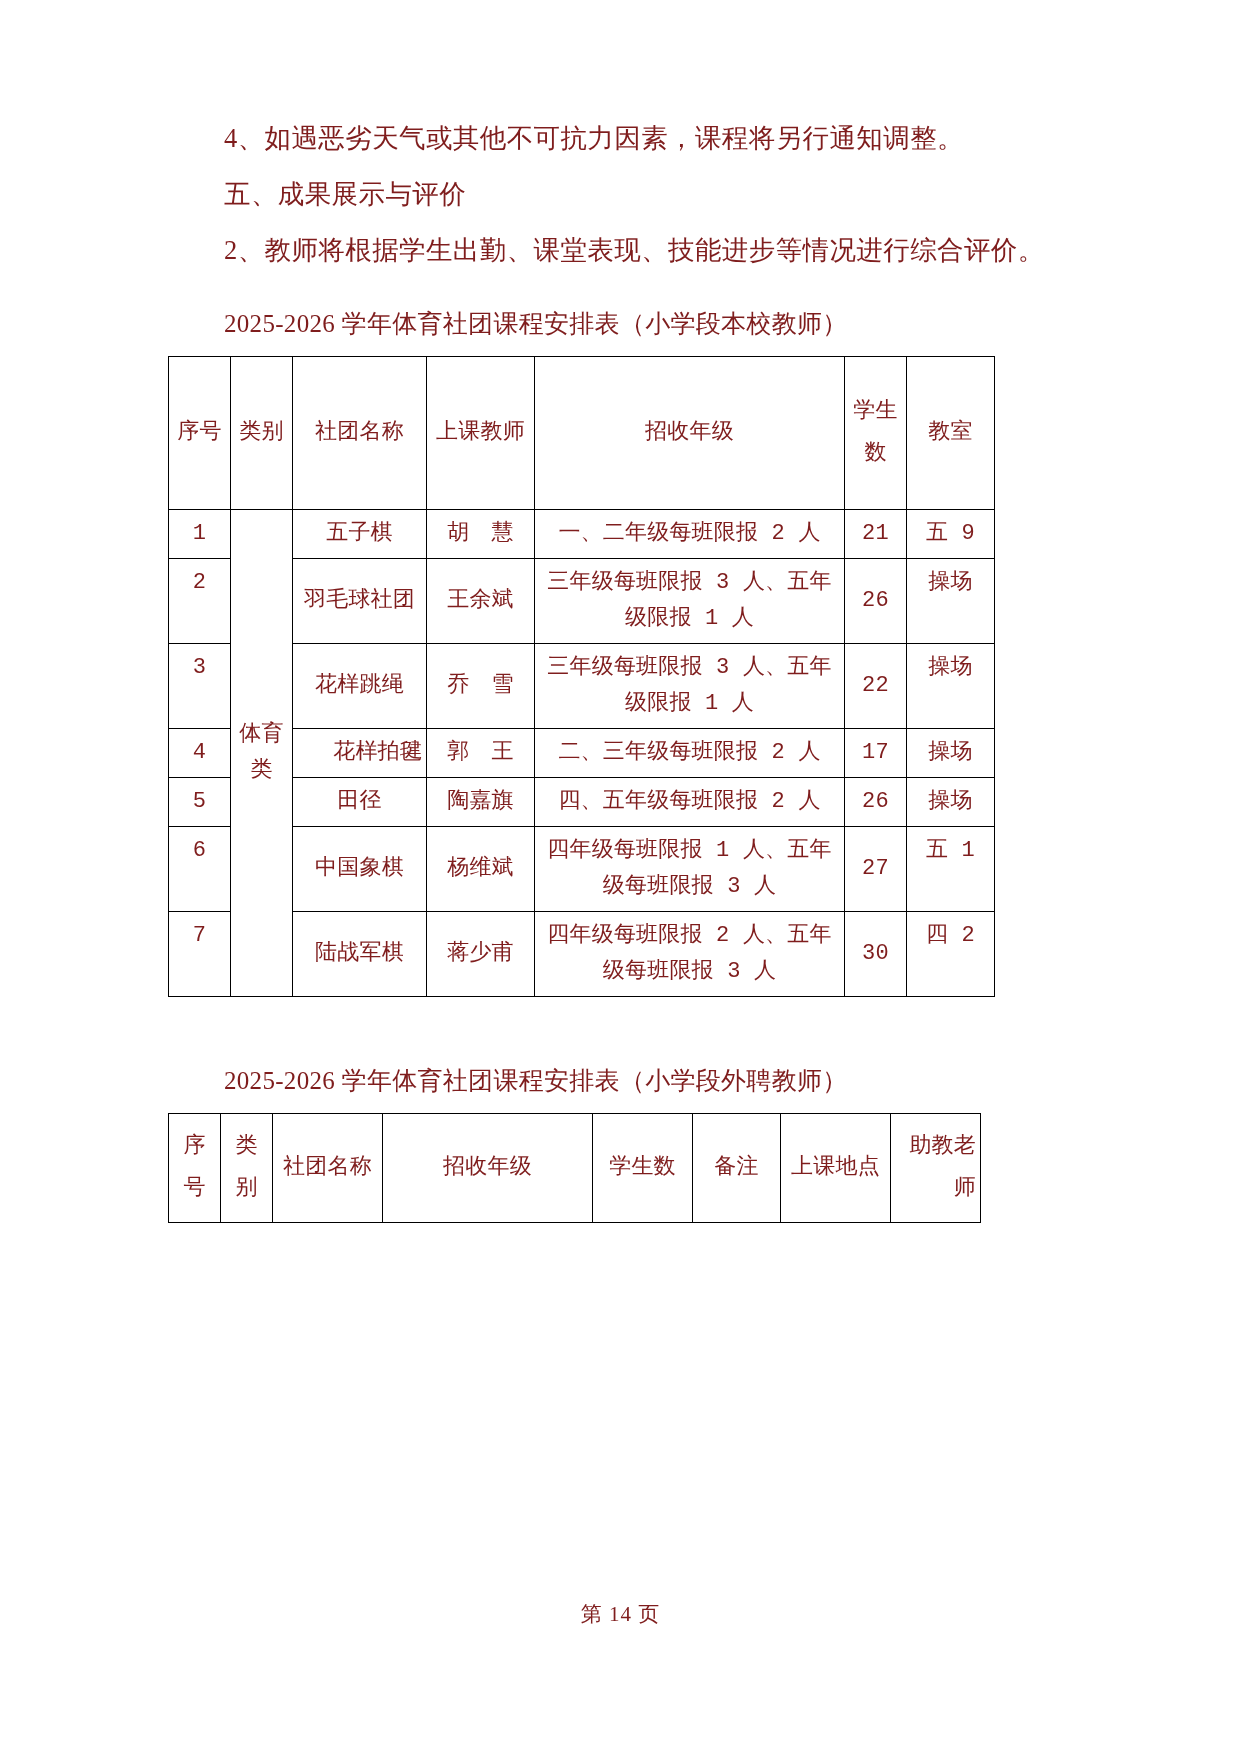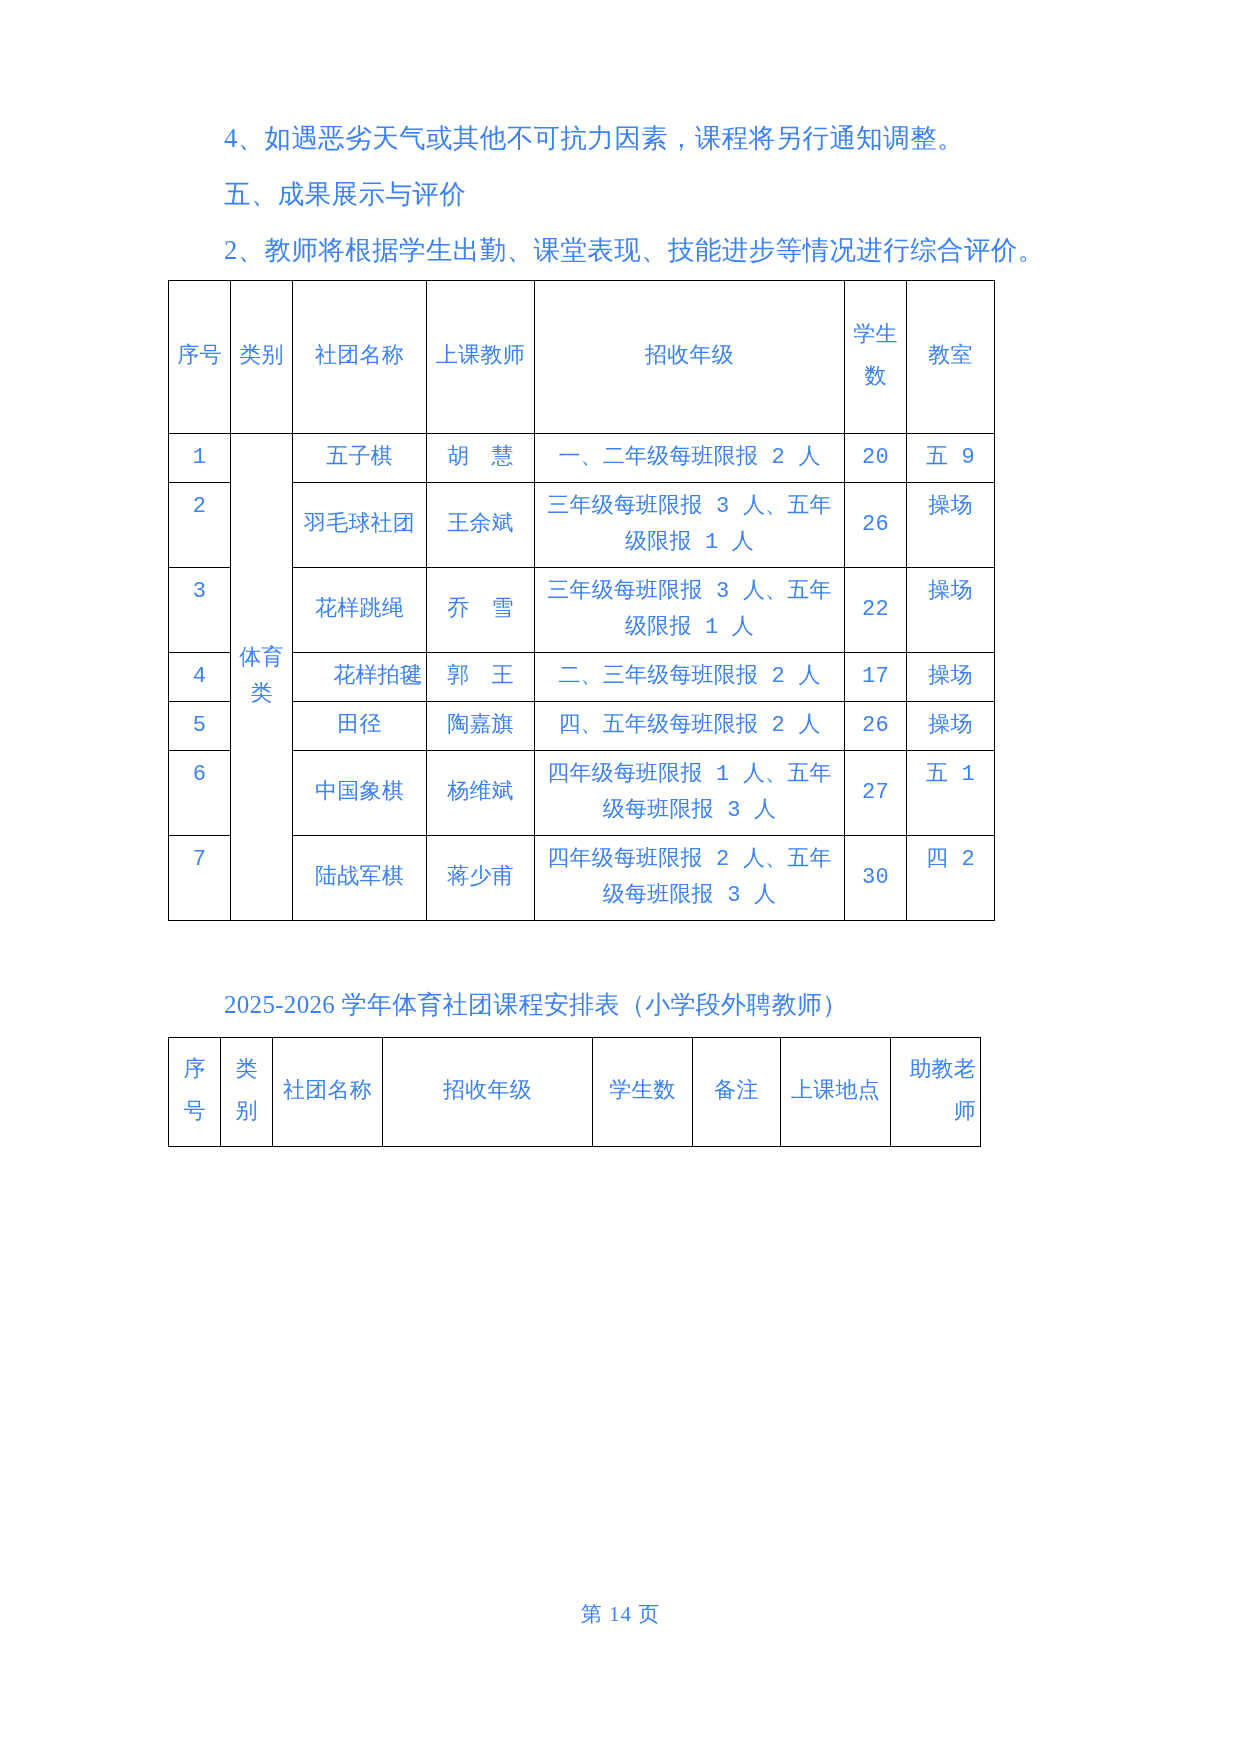--- a/index.html
+++ b/index.html
@@ -7,21 +7,21 @@
     padding: 0;
     background: #ffffff;
   }
   .page {
     position: relative;
     width: 1241px;
     height: 1754px;
     margin: 0 auto;
     background: #ffffff;
     font-family: "Liberation Serif", "DejaVu Serif", serif;
-    color: #3b82f6;
+    color: #7f1d1d;
     box-sizing: border-box;
     overflow: hidden;
   }
   .content {
     position: absolute;
     left: 168px;
     top: 110px;
     width: 905px;
   }
   .para {
@@ -98,20 +98,21 @@
 <div class="page">
 
   <div class="content">
 
     <div class="para-wrap">
       <p class="para indent">4、如遇恶劣天气或其他不可抗力因素，课程将另行通知调整。</p>
       <p class="para indent">五、成果展示与评价</p>
       <p class="para indent">2、教师将根据学生出勤、课堂表现、技能进步等情况进行综合评价。</p>
     </div>
 
+    <div class="table-title">2025-2026 学年体育社团课程安排表（小学段本校教师）</div>
 
     <table class="doc-table t1">
       <colgroup>
         <col class="c1">
           <col class="c2">
           <col class="c3">
           <col class="c4">
           <col class="c5">
           <col class="c6">
           <col class="c7">
@@ -126,21 +127,21 @@
           <td style="line-height:42px;">学生数</td>
           <td>教室</td>
         </tr>
 
         <tr>
           <td>1</td>
           <td class="cat-cell" rowspan="7" style="width:62px;">体育类</td>
           <td>五子棋</td>
           <td>胡　慧</td>
           <td>一、二年级每班限报 2 人</td>
-          <td>20</td>
+          <td>21</td>
           <td>五 9</td>
         </tr>
 
         <tr>
           <td style="vertical-align:top;">2</td>
           <td>羽毛球社团</td>
           <td>王余斌</td>
           <td>三年级每班限报 3 人、五年级限报 1 人</td>
           <td>26</td>
           <td style="vertical-align:top;">操场</td>

